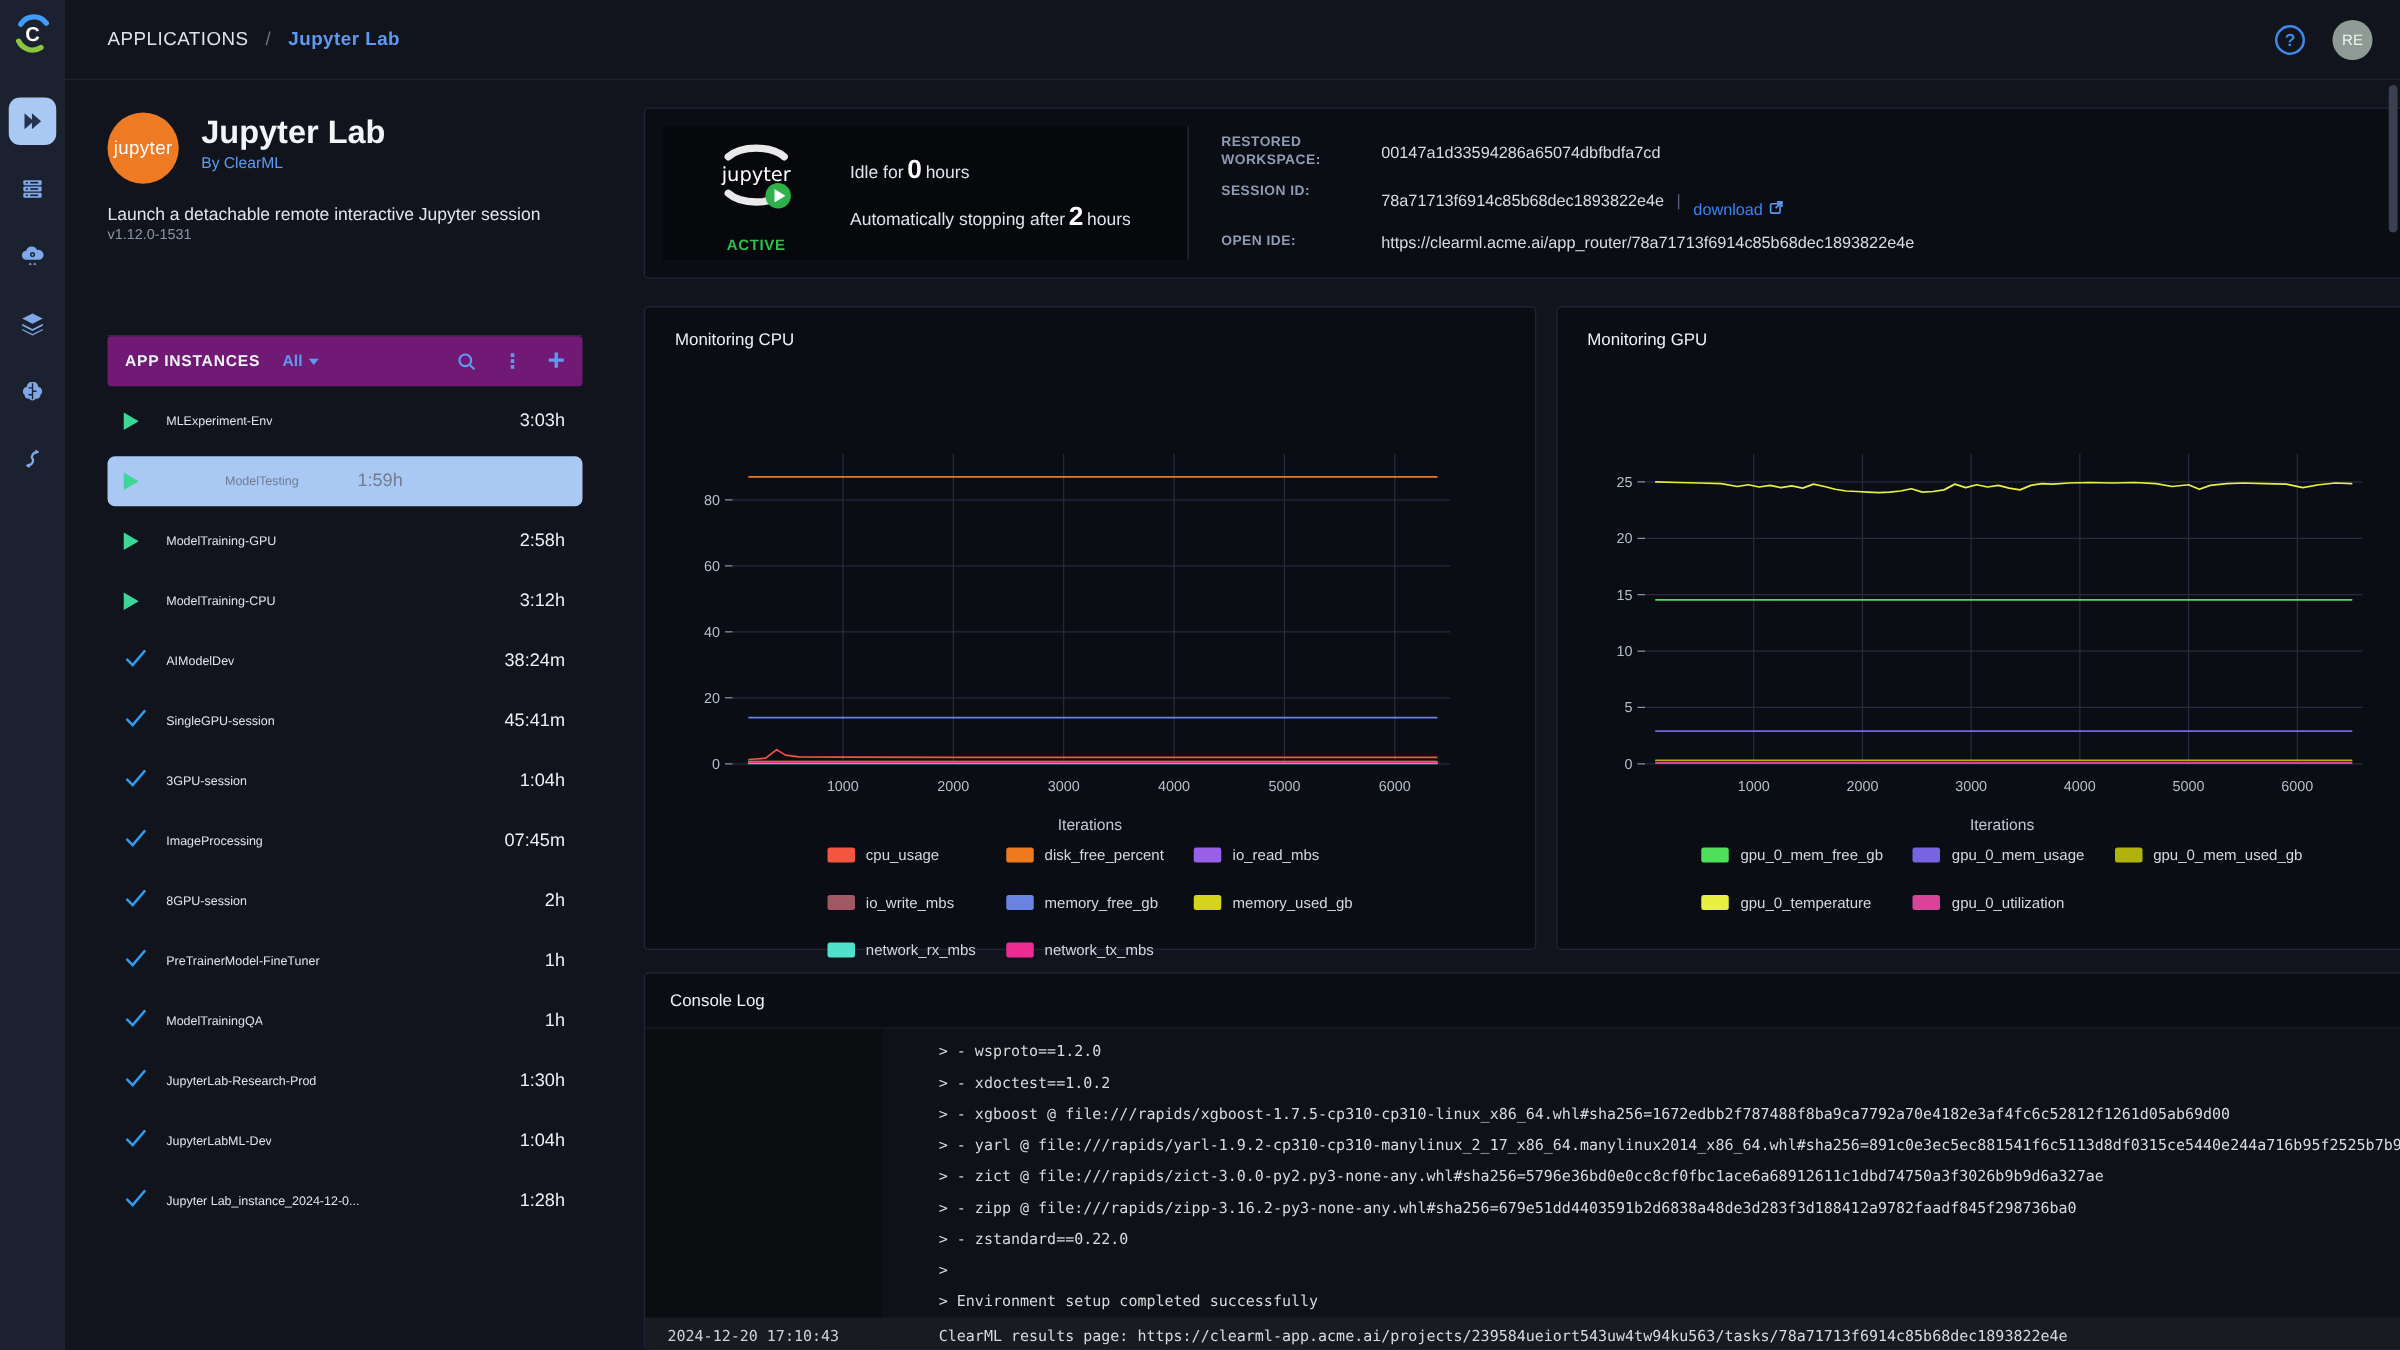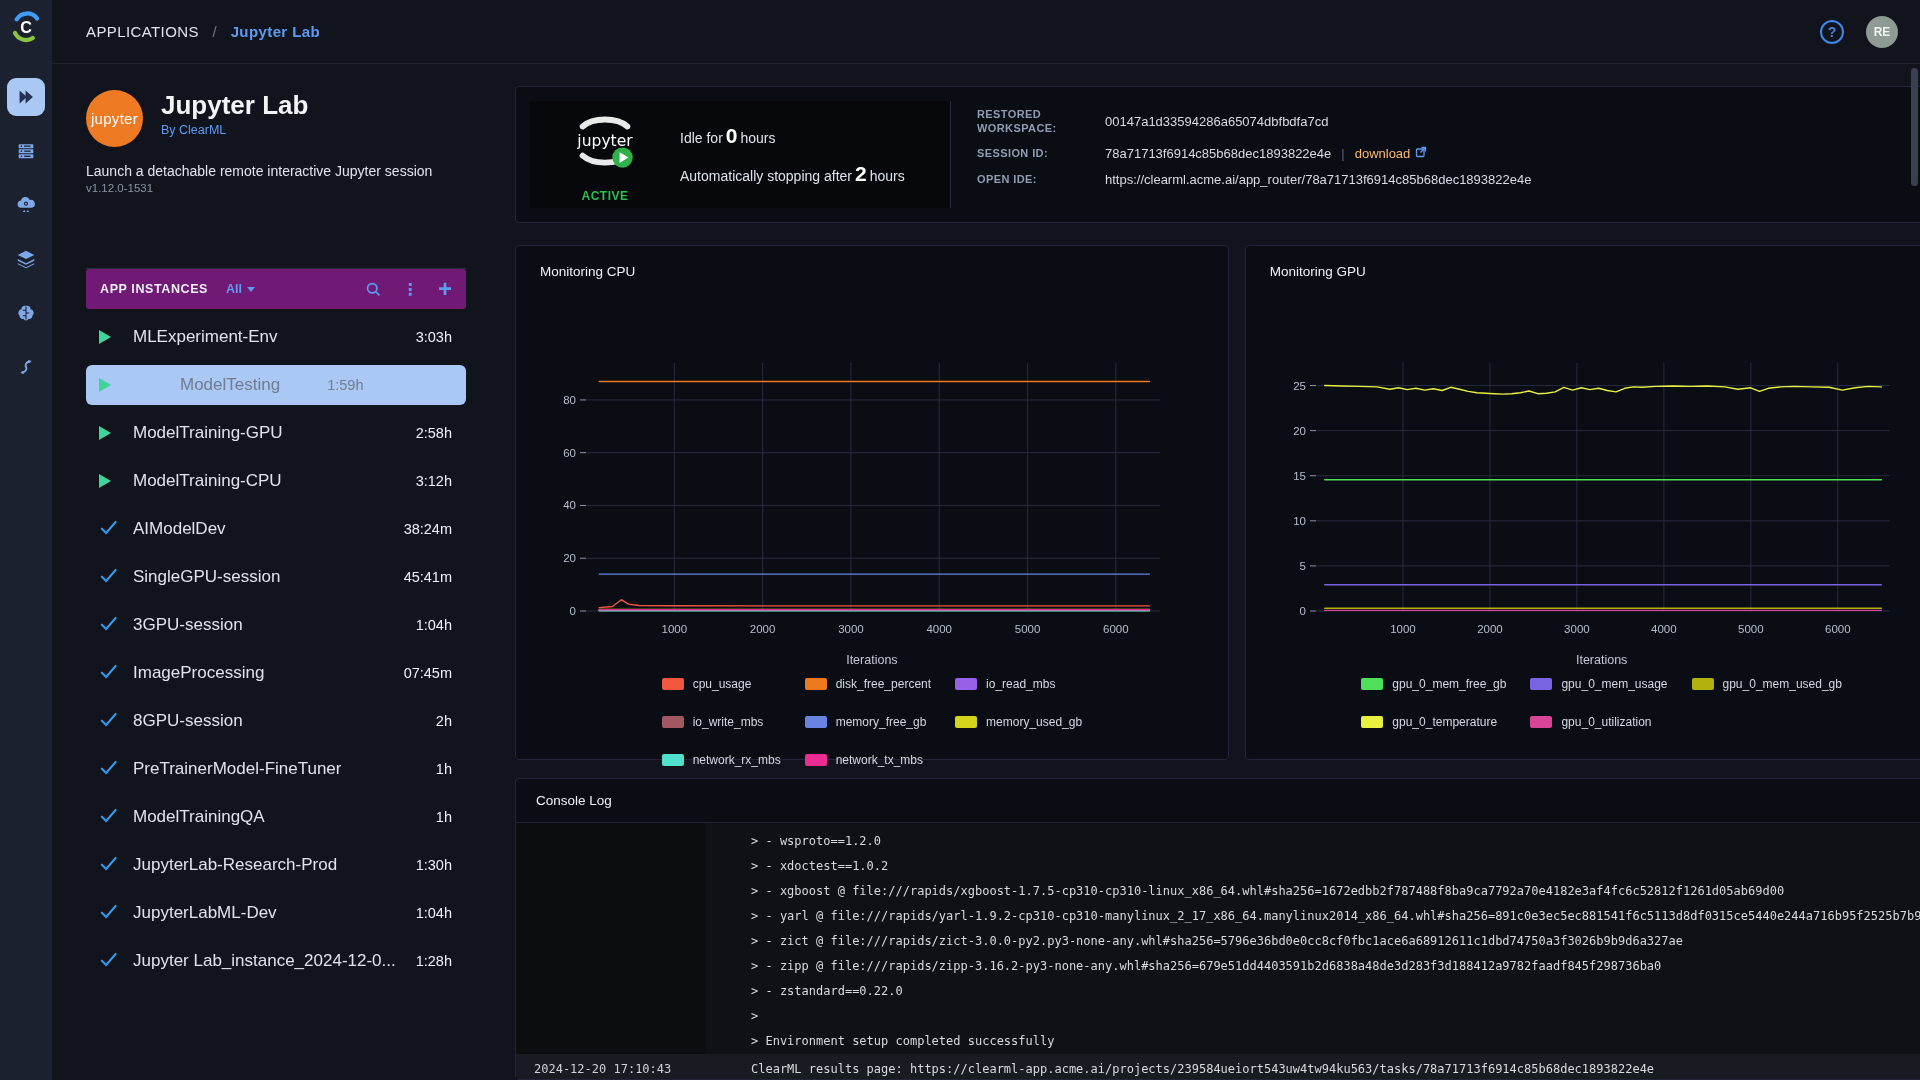--- a/index.html
+++ b/index.html
@@ -22,21 +22,21 @@
     border-bottom:1px solid #1f2330; display:flex; align-items:center; }
   .crumbs { margin-left:34px; font-size:15px; letter-spacing:.4px; }
   .crumb-root { color:#dfe3ec; cursor:pointer; }
   .crumb-sep { color:#6b7386; margin:0 9px; }
   .crumb-cur { color:#5d9bf2; font-weight:bold; cursor:pointer; }
   .topbar-right { margin-left:auto; margin-right:22px; display:flex; align-items:center; gap:22px; }
   .help-btn { width:24px; height:24px; border-radius:50%; border:2px solid #3f87e8;
     color:#3f87e8; font-weight:bold; font-size:14px; display:flex; align-items:center;
     justify-content:center; cursor:pointer; }
   .avatar { width:32px; height:32px; border-radius:50%; background:#8e9b94; color:#f2f4f3;
-    font-size:12px; display:flex; align-items:center; justify-content:center; cursor:pointer;font-weight:bold; }
+    font-size:12px; display:flex; align-items:center; justify-content:center; cursor:pointer; }
 
   
   .content { position:absolute; left:52px; top:64px; right:0; bottom:0; display:flex; }
   .left-panel { width:463px; padding:26px 49px 0 34px; flex:none; }
   .main-panel { flex:1; padding:22px 38px 0 0; }
 
   
   .app-head { display:flex; gap:18px; }
   .app-logo { width:57px; height:57px; border-radius:50%; background:#ee7b23;
     display:flex; align-items:center; justify-content:center; flex:none; }
@@ -60,21 +60,21 @@
   .plus { color:#5d9bf2; font-size:24px; font-weight:bold; line-height:20px; }
   .kebab { color:#5d9bf2; font-size:16px; font-weight:bold; letter-spacing:0; }
 
   .inst-list { margin-top:6px; }
   .inst-row { height:40px; margin-top:8px; display:flex; align-items:center;
     border-radius:6px; padding:0 14px 0 13px; cursor:pointer; }
   .inst-row .icon-cell { width:34px; flex:none; display:flex; align-items:center; }
   .play-tri { width:0; height:0; border-top:7px solid transparent; border-bottom:7px solid transparent;
     border-left:12px solid #3dd598; }
   .check svg { width:19px; height:19px; }
-  .inst-name { font-size:17px; color:#dfe3ec; white-space:nowrap; overflow:hidden; }
+  .inst-name { font-size:10px; color:#dfe3ec; white-space:nowrap; overflow:hidden; }
   .inst-time { margin-left:auto; font-size:14.5px; color:#eef0f5; }
   .inst-row.selected { background:#a9c8f4; }
   .inst-row.selected .inst-name, .inst-row.selected .inst-time { color:#717c90;margin-left:47px; }
 
   
   .card { background:#0b0d14; border:1px solid #20253a; border-radius:4px; }
 
   
   .status-card { height:137px; display:flex; }
   .status-left { width:420px; flex:none; background:#06080c; margin:14px 0 14px 14px;
@@ -84,21 +84,21 @@
   .idle-col { display:flex; flex-direction:column; gap:14px; font-size:14px; color:#dfe3ec; }
   .big-num { font-size:21px; font-weight:bold; color:#ffffff; padding:0 3px; }
   .status-div { width:1px; background:#262b3c; margin:14px 0; }
   .status-fields { flex:1; padding:14px 0 0 26px; }
   .sf-row { display:flex; margin-top:11px; }
   .sf-row:first-child { margin-top:6px; }
   .sf-label { width:128px; flex:none; font-size:11px; letter-spacing:.4px; color:#8f9cb3;
     line-height:14px; text-transform:uppercase;font-weight:bold; }
   .sf-val { font-size:13px; color:#d9dce3; display:flex; align-items:center; gap:10px; }
   .sf-sep { color:#59617a; }
-  .sf-link { color:#fdba74; cursor:pointer; display:flex; align-items:flex-end; gap:5px; }
+  .sf-link { color:#3b82f6; cursor:pointer; display:flex; align-items:flex-end; gap:5px;margin-top:14px; }
   .ext-ico svg { width:12px; height:12px; }
 
   
   .charts-row { display:flex; gap:16px; margin-top:22px; }
   .chart-card { height:515px; flex:1; padding:18px 24px 0 24px; position:relative; }
   .chart-title { font-size:13.5px; color:#eef1f6; }
   .chart-svg { margin-top:64px; display:block; }
   .axis-label { text-align:center; font-size:12.5px; color:#c2c7d4; margin-top:2px; }
   .legend { margin-top:10px; display:grid; grid-template-columns:repeat(3,auto);
     justify-content:center; column-gap:30px; row-gap:7px;gap:24px; }

